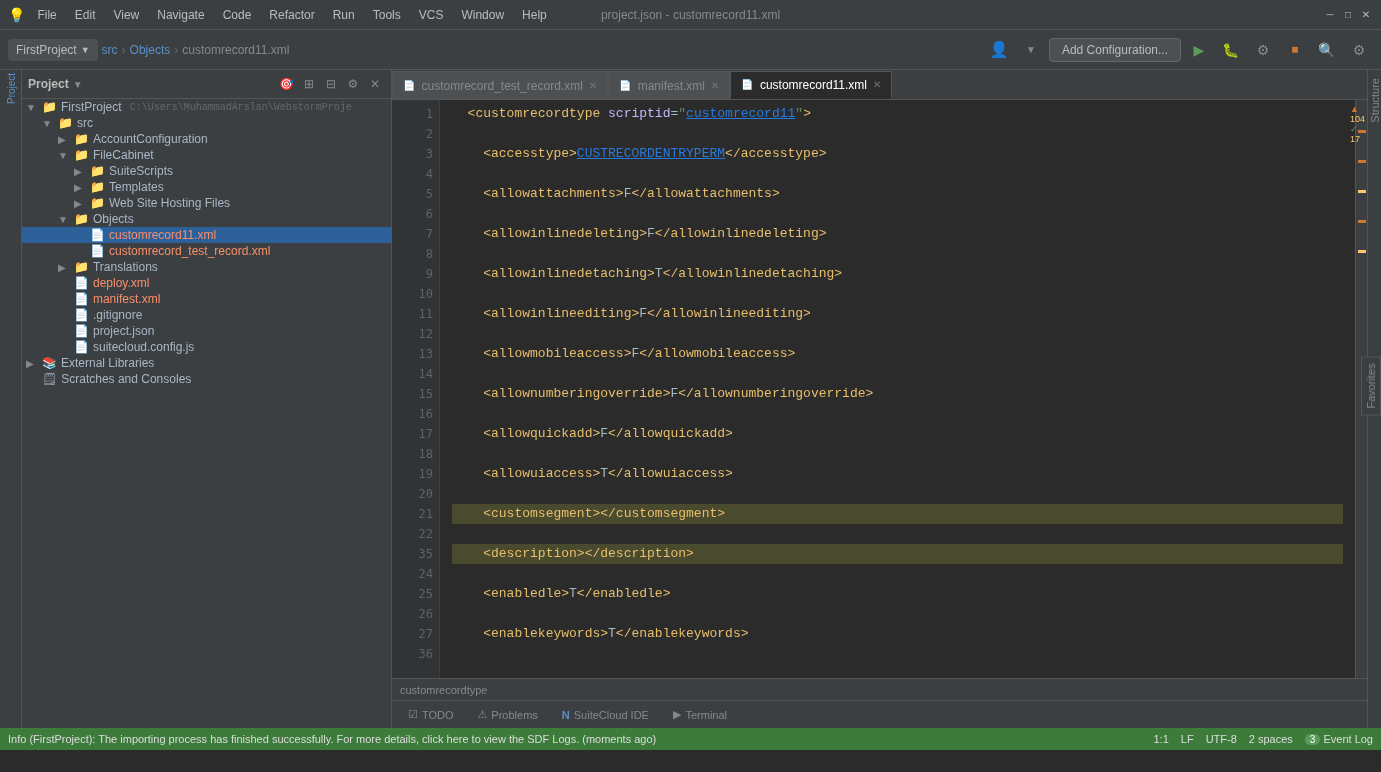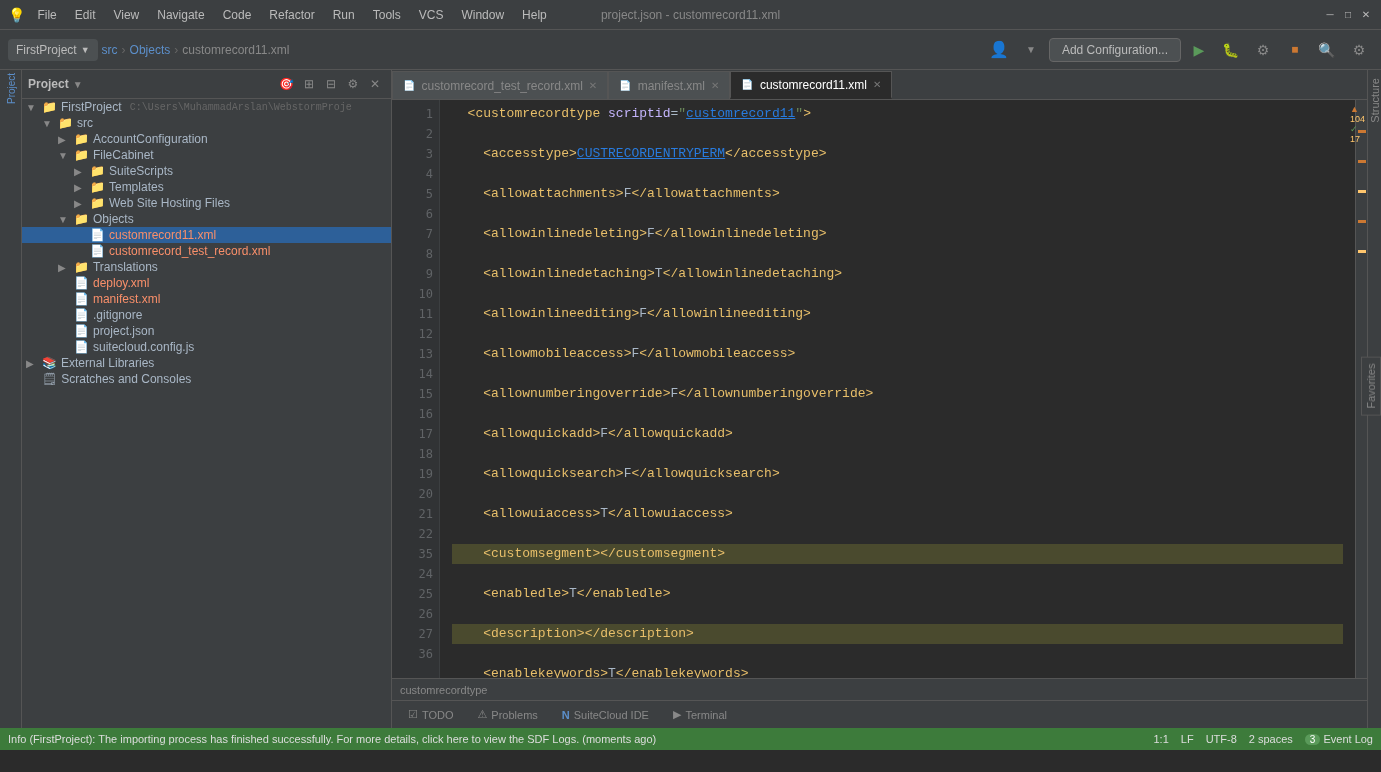--- a/index.html
+++ b/index.html
@@ -480,25 +480,24 @@
       </div>
       <div id="code"><span class="code-line">  <span class="xml-tag">&lt;customrecordtype</span> <span class="xml-attr">scriptid</span>=<span class="xml-string">"<span style="color:#287bde; text-decoration:underline;">customrecord11</span>"</span><span class="xml-tag">&gt;</span></span>
 <span class="code-line">    <span class="xml-tag">&lt;accesstype&gt;</span><span style="color:#287bde; text-decoration:underline;">CUSTRECORDENTRYPERM</span><span class="xml-tag">&lt;/accesstype&gt;</span></span>
 <span class="code-line">    <span class="xml-tag">&lt;allowattachments&gt;</span>F<span class="xml-tag">&lt;/allowattachments&gt;</span></span>
 <span class="code-line">    <span class="xml-tag">&lt;allowinlinedeleting&gt;</span>F<span class="xml-tag">&lt;/allowinlinedeleting&gt;</span></span>
 <span class="code-line">    <span class="xml-tag">&lt;allowinlinedetaching&gt;</span>T<span class="xml-tag">&lt;/allowinlinedetaching&gt;</span></span>
 <span class="code-line">    <span class="xml-tag">&lt;allowinlineediting&gt;</span>F<span class="xml-tag">&lt;/allowinlineediting&gt;</span></span>
 <span class="code-line">    <span class="xml-tag">&lt;allowmobileaccess&gt;</span>F<span class="xml-tag">&lt;/allowmobileaccess&gt;</span></span>
 <span class="code-line">    <span class="xml-tag">&lt;allownumberingoverride&gt;</span>F<span class="xml-tag">&lt;/allownumberingoverride&gt;</span></span>
 <span class="code-line">    <span class="xml-tag">&lt;allowquickadd&gt;</span>F<span class="xml-tag">&lt;/allowquickadd&gt;</span></span>
-<span class="code-line">    <span class="xml-tag">&lt;allowquicksearch&gt;</span>F<span class="xml-tag">&lt;/allowquicksearch&gt;</span></span>
 <span class="code-line">    <span class="xml-tag">&lt;allowuiaccess&gt;</span>T<span class="xml-tag">&lt;/allowuiaccess&gt;</span></span>
 <span class="code-line highlighted-line">    <span class="xml-tag">&lt;customsegment&gt;&lt;/customsegment&gt;</span></span>
+<span class="code-line highlighted-line">    <span class="xml-tag">&lt;description&gt;&lt;/description&gt;</span></span>
 <span class="code-line">    <span class="xml-tag">&lt;enabledle&gt;</span>T<span class="xml-tag">&lt;/enabledle&gt;</span></span>
-<span class="code-line highlighted-line">    <span class="xml-tag">&lt;description&gt;&lt;/description&gt;</span></span>
 <span class="code-line">    <span class="xml-tag">&lt;enablekeywords&gt;</span>T<span class="xml-tag">&lt;/enablekeywords&gt;</span></span>
 
 
 
 
 
 
 
 
 

